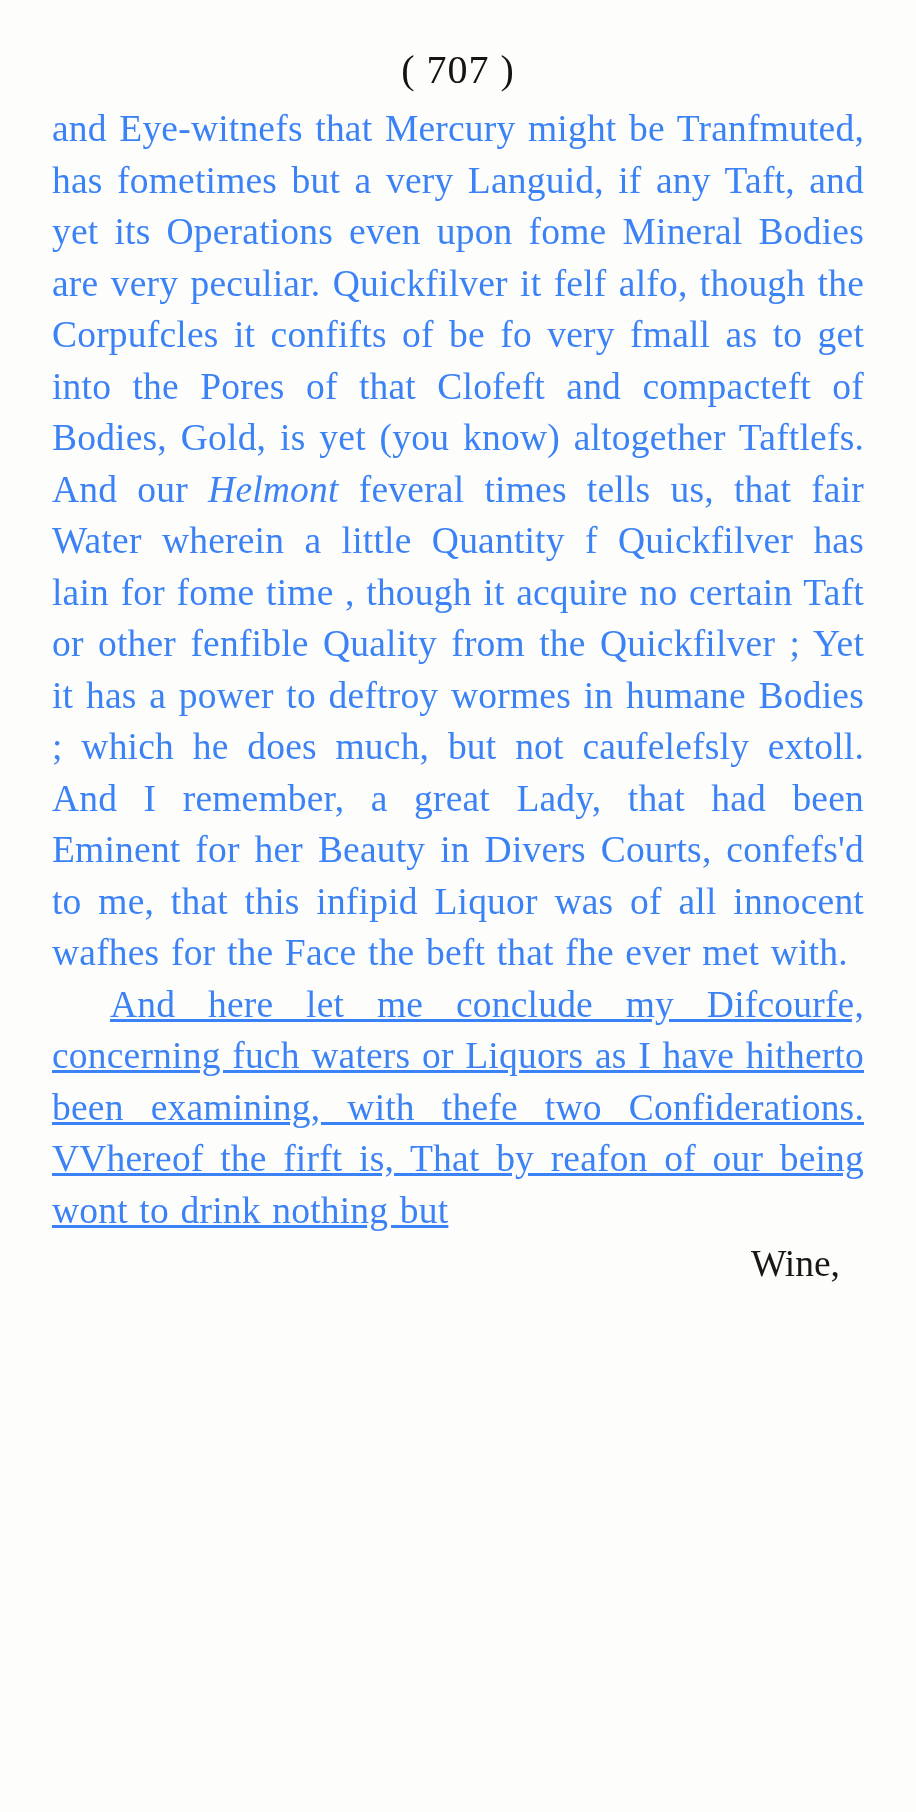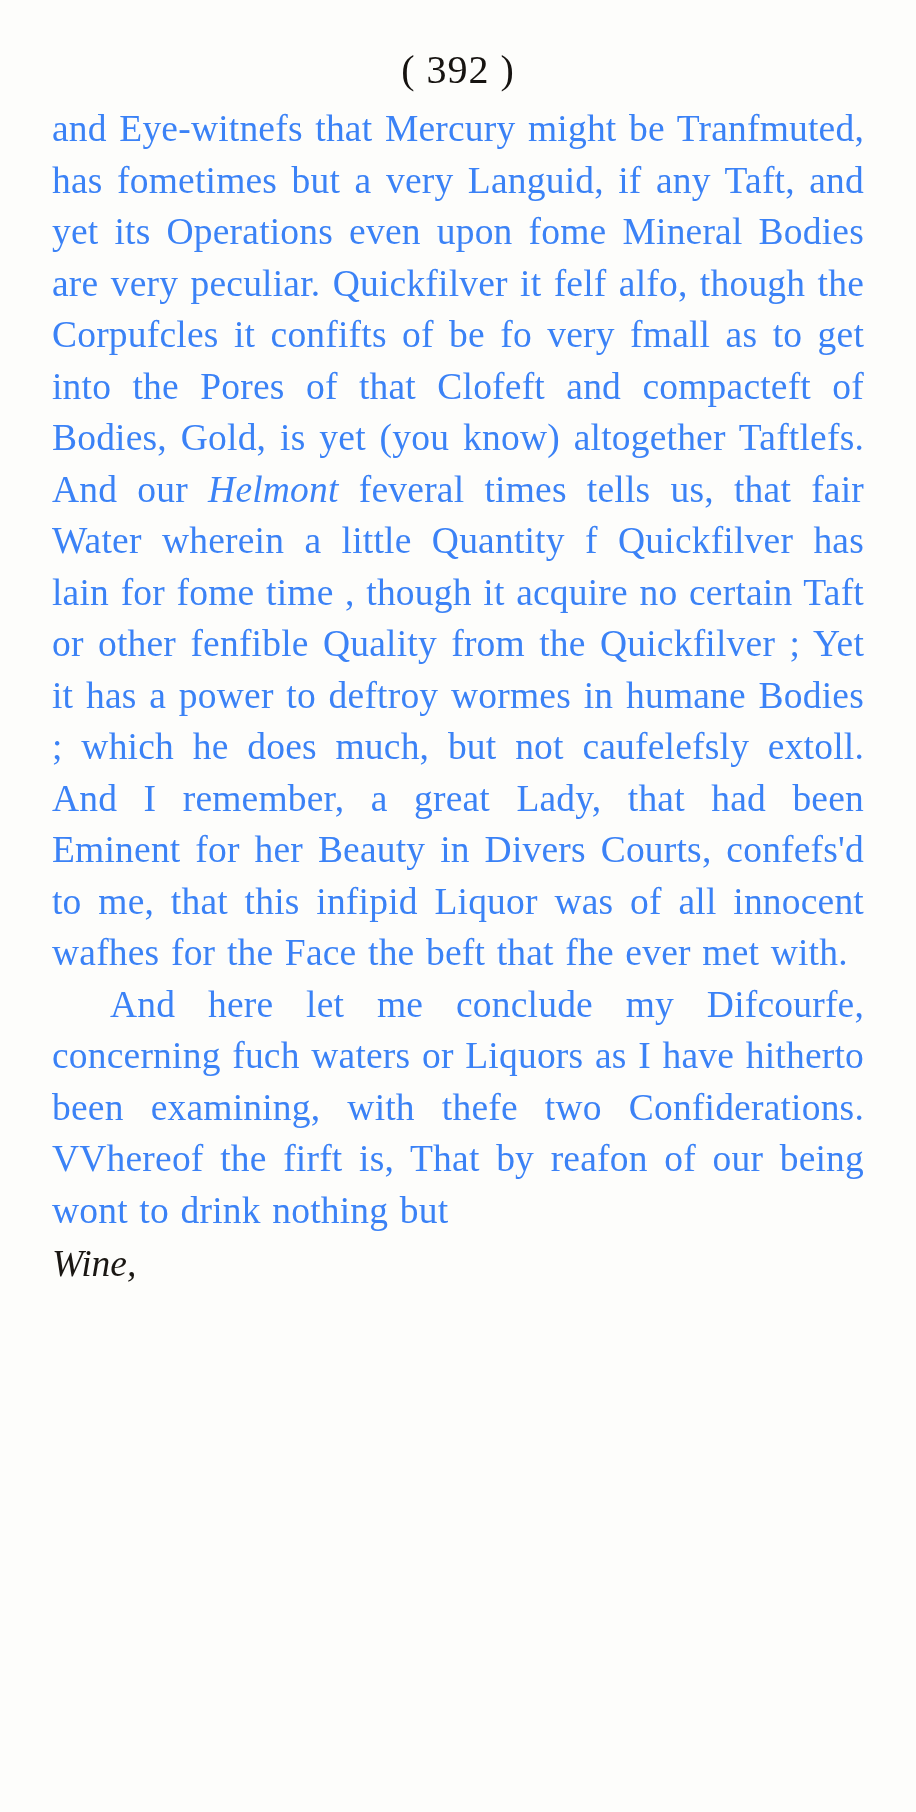--- a/index.html
+++ b/index.html
@@ -37,38 +37,39 @@
     text-justify: inter-word;
     color: #3b82f6;
     letter-spacing: 0.2px;
     word-spacing: 2px;
   }
   .body-text p {
     margin: 0;
   }
   .para-indent {
     text-indent: 58px;
+    text-decoration: underline;
   }
   .italic {
     font-style: italic;
   }
   .closing-line {
+    text-align: right;
     font-size: 37.5px;
     line-height: 51.5px;
     margin-top: 2px;
     padding-right: 24px;
-    font-style: italic;
   }
 </style>
 </head>
 <body>
 
 <div class="page">
 
-  <div class="page-number">( 392 )</div>
+  <div class="page-number">( 707 )</div>
 
   <div class="body-text">
 
     <p>
       <span>and Eye-witnefs that Mercury might be Tranfmuted, has fometimes but a very Languid, if any Taft, and yet its Operations even upon fome Mineral Bodies are very peculiar. Quickfilver it felf alfo, though the Corpufcles it confifts of be fo very fmall as to get into the Pores of that Clofeft and compacteft of Bodies, Gold, is yet (you know) altogether Taftlefs.    And our </span><span class="italic">Helmont</span><span> feveral times tells us, that fair Water wherein a little Quantity f Quickfilver has lain for fome time , though it acquire no certain Taft or other fenfible Quality from the Quickfilver ;   Yet it has a power to deftroy wormes in humane Bodies ; which he does much, but not caufelefsly extoll. And I remember, a great Lady, that had been Eminent for her Beauty in Divers Courts, confefs'd to me, that this infipid Liquor was of all innocent wafhes for the Face the beft that  fhe ever met with.</span>
     </p>
 
     <p class="para-indent">
       <span>And here let me conclude my Difcourfe, concerning fuch waters or Liquors as I have hitherto been examining, with thefe two Confiderations. VVhereof the firft is, That by reafon of our being wont to drink nothing but</span>
     </p>

